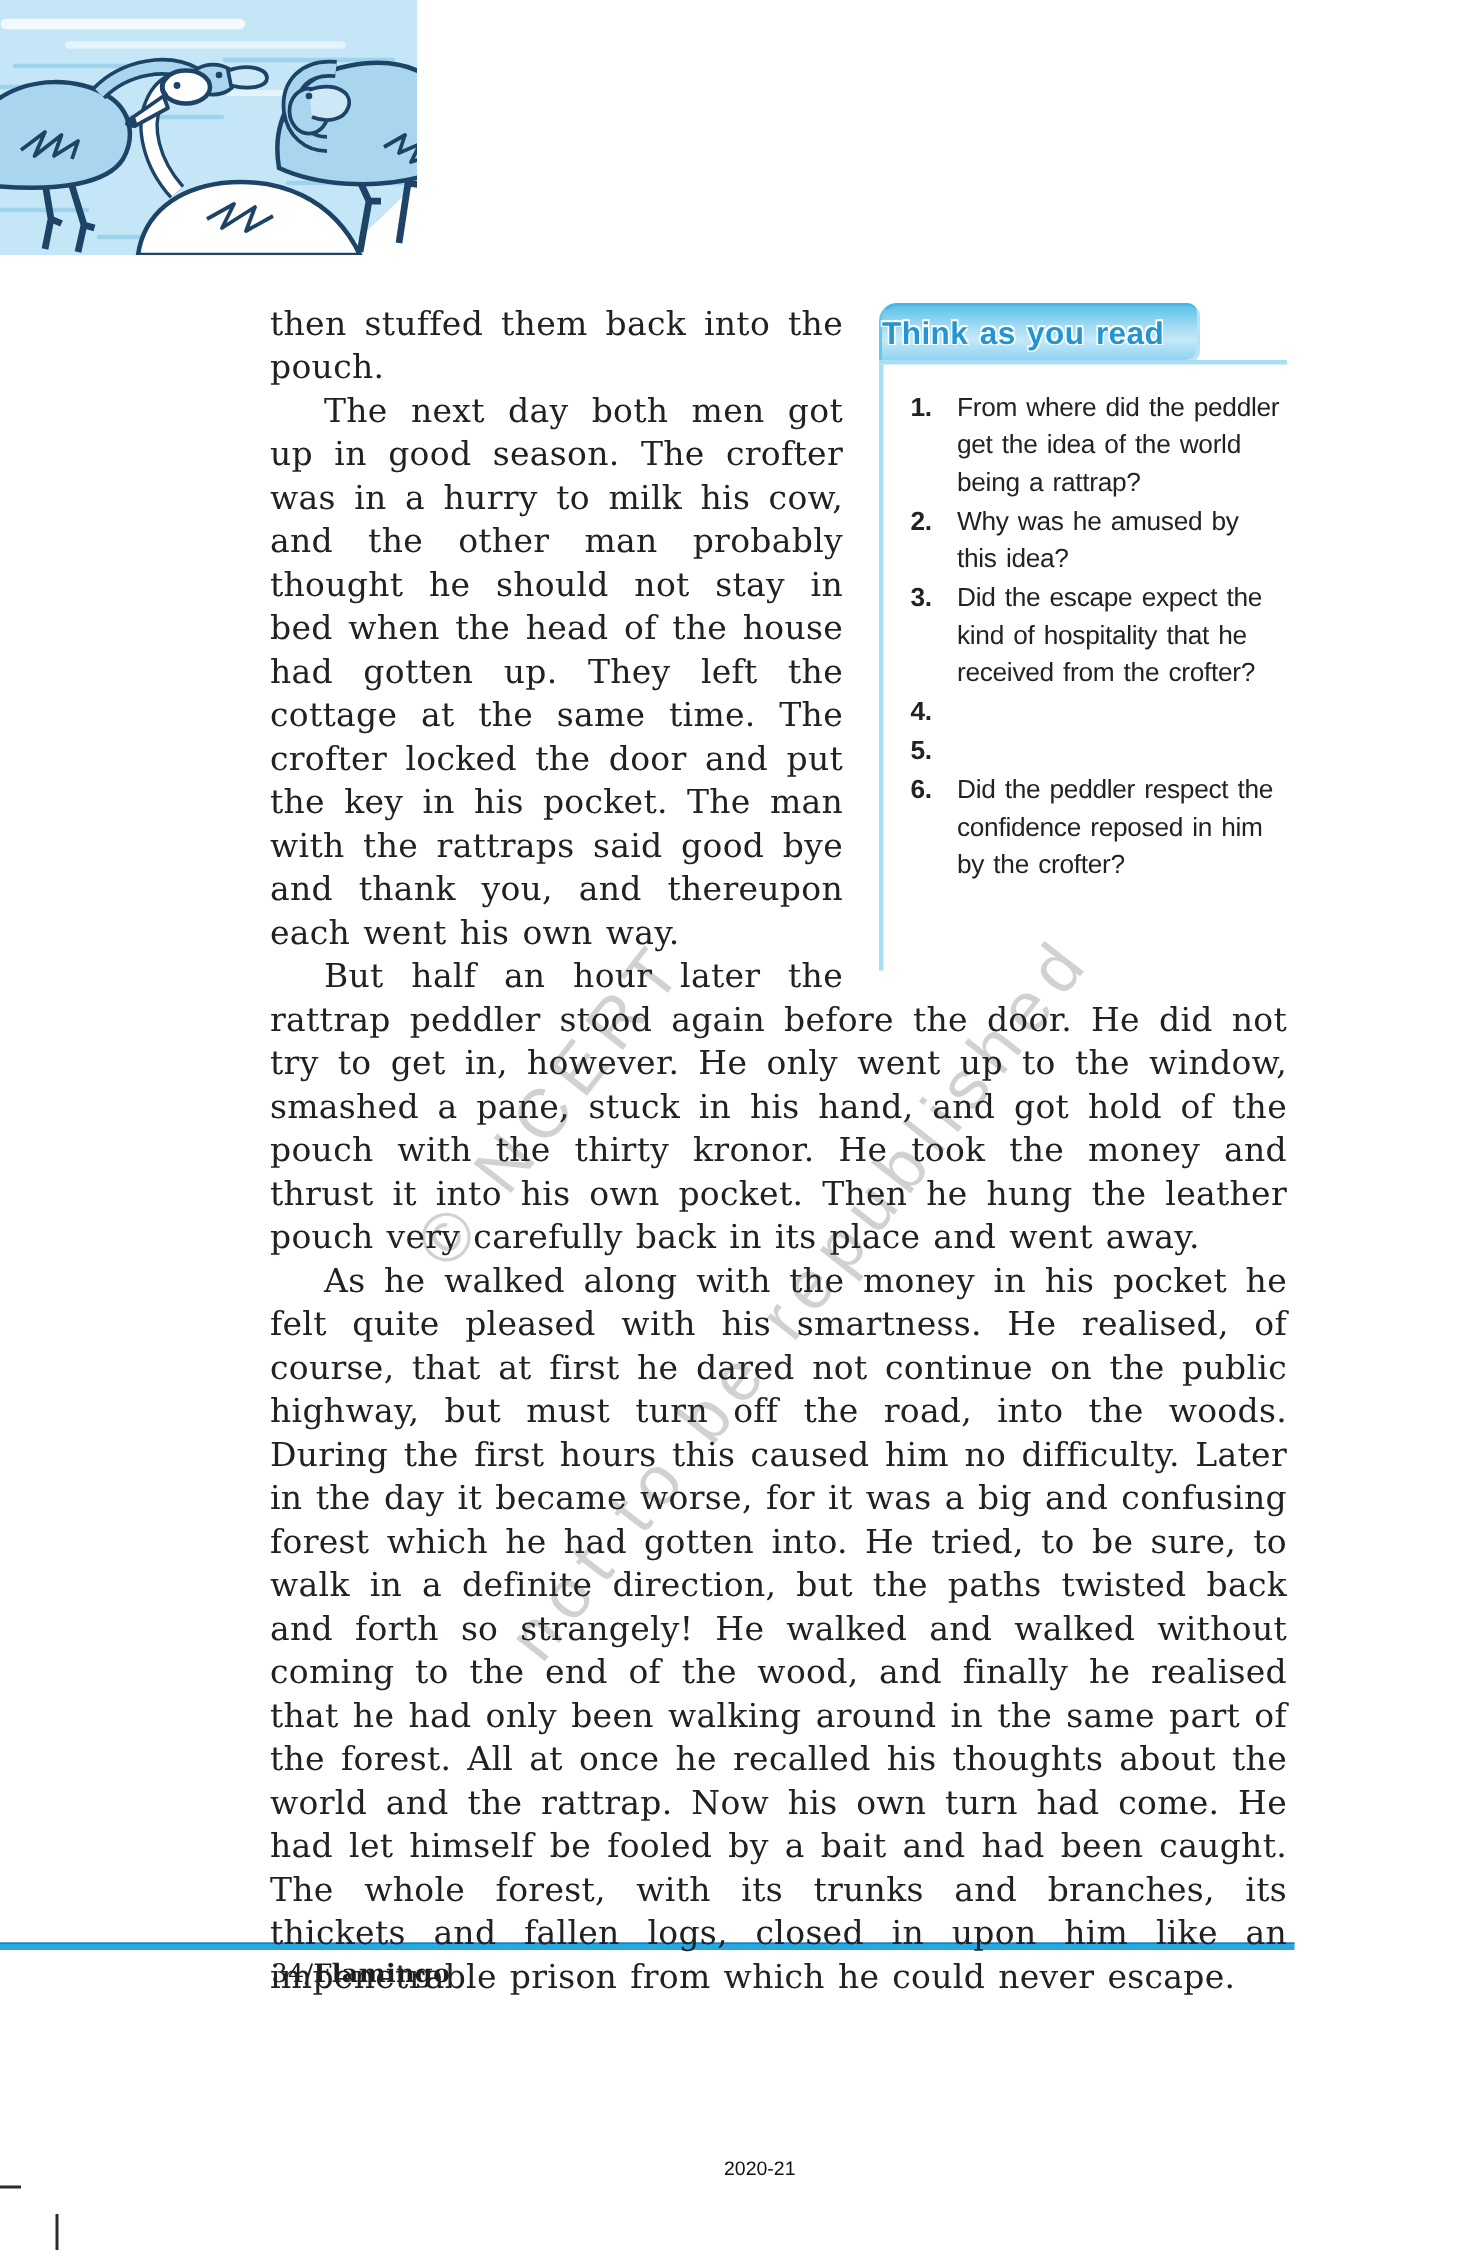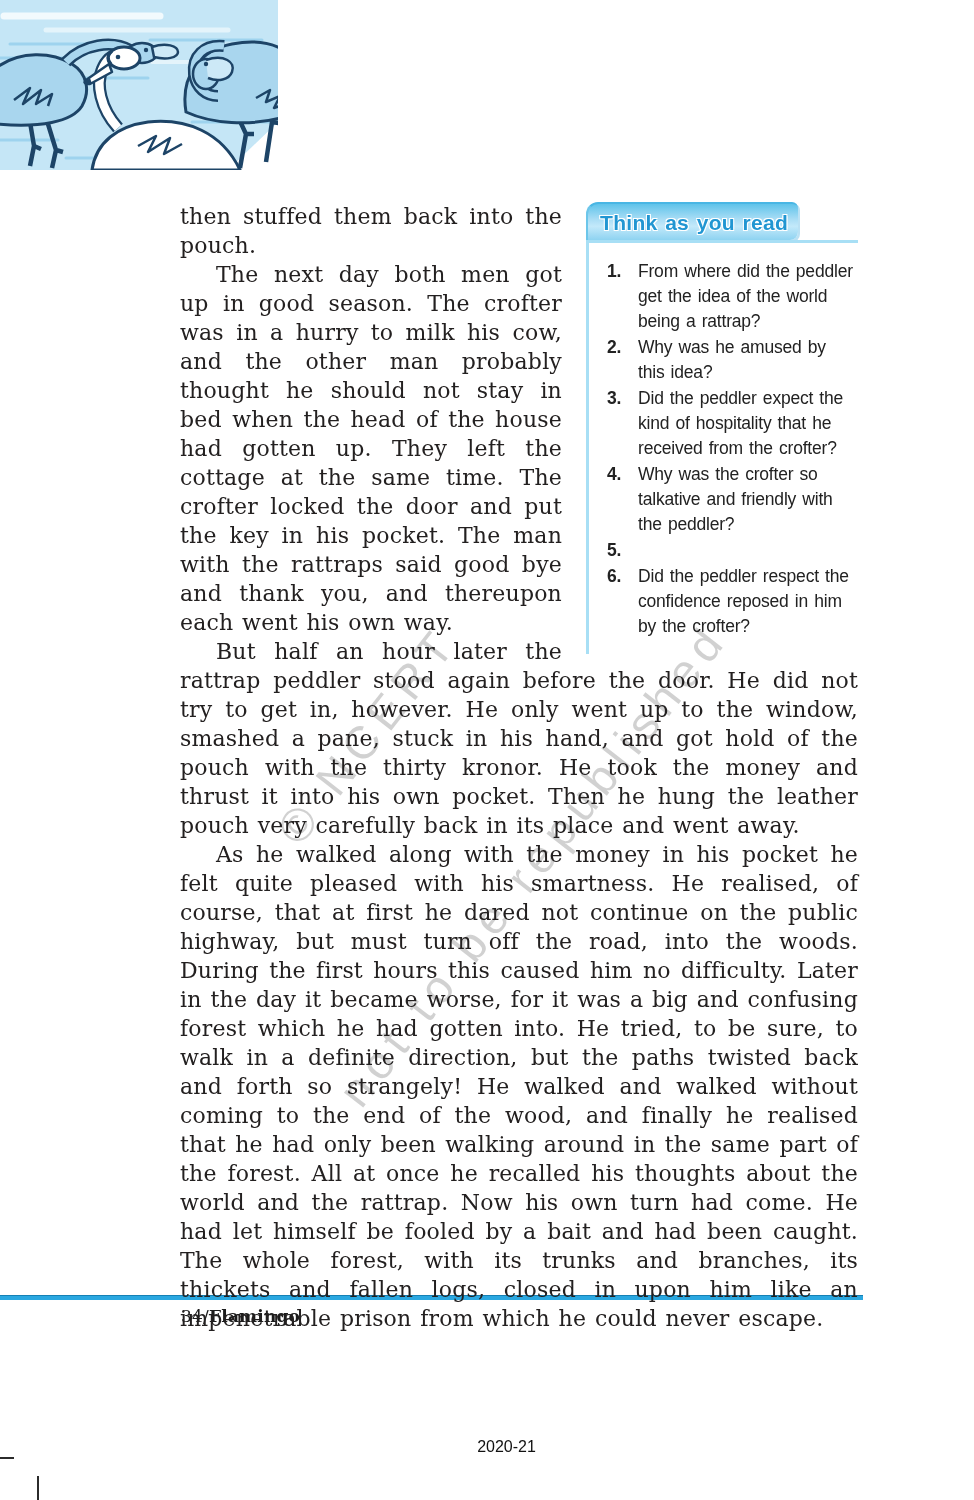--- a/index.html
+++ b/index.html
@@ -41,21 +41,21 @@
   
   .think-box{
     float:right;width:272px;margin-left:24px;margin-bottom:10px;
     font-family:"Liberation Sans",sans-serif;text-align:left;
   }
   .tb-tab{
     width:212px;height:38px;border-radius:12px 6px 8px 0;
     background:linear-gradient(180deg,#5fc3ea 0%,#a9ddf5 42%,#c3e9fa 62%,#8ed3f1 100%);
     border-top:2px solid #49b6e4;border-left:2px solid #6cc6ea;
     box-shadow:2px 2px 0 rgba(130,200,235,0.55);
-    display:flex;align-items:center;padding-left:12px;box-sizing:border-box;
+    display:flex;align-items:center;box-sizing:border-box;
   }
   .tb-title{
     font-weight:bold;font-size:21px;color:#2196d2;letter-spacing:0.3px;
     text-shadow:-1px -1px 0 #fff,1px -1px 0 #fff,-1px 1px 0 #fff,1px 1px 0 #fff;
   }
   .tb-rule{height:3px;background:#a8dff5;width:100%;}
   .tb-body{
     border-left:3px solid #a8dff5;padding:16px 0 14px 18px;box-sizing:border-box;
     min-height:404px;
   }
@@ -66,21 +66,21 @@
   }
   .q-num{font-weight:bold;min-width:22px;flex:0 0 auto;}
   .q-text{flex:1 1 auto;}
 
   
   .footer-line{position:absolute;left:0;top:1295px;width:863px;height:4px;background:#2aa7e0;border-top:1px solid #1580b4;}
   .footer-text{position:absolute;left:181px;top:1306px;font-size:17px;color:#1c1c1c;letter-spacing:0.2px;}
   .footer-text .book{font-weight:bold;}
   .year{
     position:absolute;left:0;right:0;top:1438px;text-align:center;
-    font-family:"Liberation Sans",sans-serif;font-size:16px;color:#111;margin-left:39px;
+    font-family:"Liberation Sans",sans-serif;font-size:13px;color:#111;margin-left:39px;
   }
 </style>
 </head>
 <body>
 
 <div class="mark mark-tl-v"></div>
 <div class="mark mark-tl-h"></div>
 <div class="mark mark-bl-h"></div>
 <div class="mark mark-bl-v"></div>
 
@@ -158,25 +158,24 @@
         <li class="tb-item">
           <span class="q-num">1.</span>
           <span class="q-text">From where did the peddler get the idea of the world being a rattrap?</span>
         </li>
         <li class="tb-item">
           <span class="q-num">2.</span>
           <span class="q-text">Why was he amused by this idea?</span>
         </li>
         <li class="tb-item">
           <span class="q-num">3.</span>
-          <span class="q-text">Did the peddler expect the kind of hospitality that he received from the crofter?</span>
+          <span class="q-text">Did the escape expect the kind of hospitality that he received from the crofter?</span>
         </li>
         <li class="tb-item">
           <span class="q-num">4.</span>
-          <span class="q-text">Why was the crofter so talkative and friendly with the peddler?</span>
         </li>
         <li class="tb-item">
           <span class="q-num">5.</span>
         </li>
         <li class="tb-item">
           <span class="q-num">6.</span>
           <span class="q-text">Did the peddler respect the confidence reposed in him by the crofter?</span>
         </li>
       </ol>
     </div>

